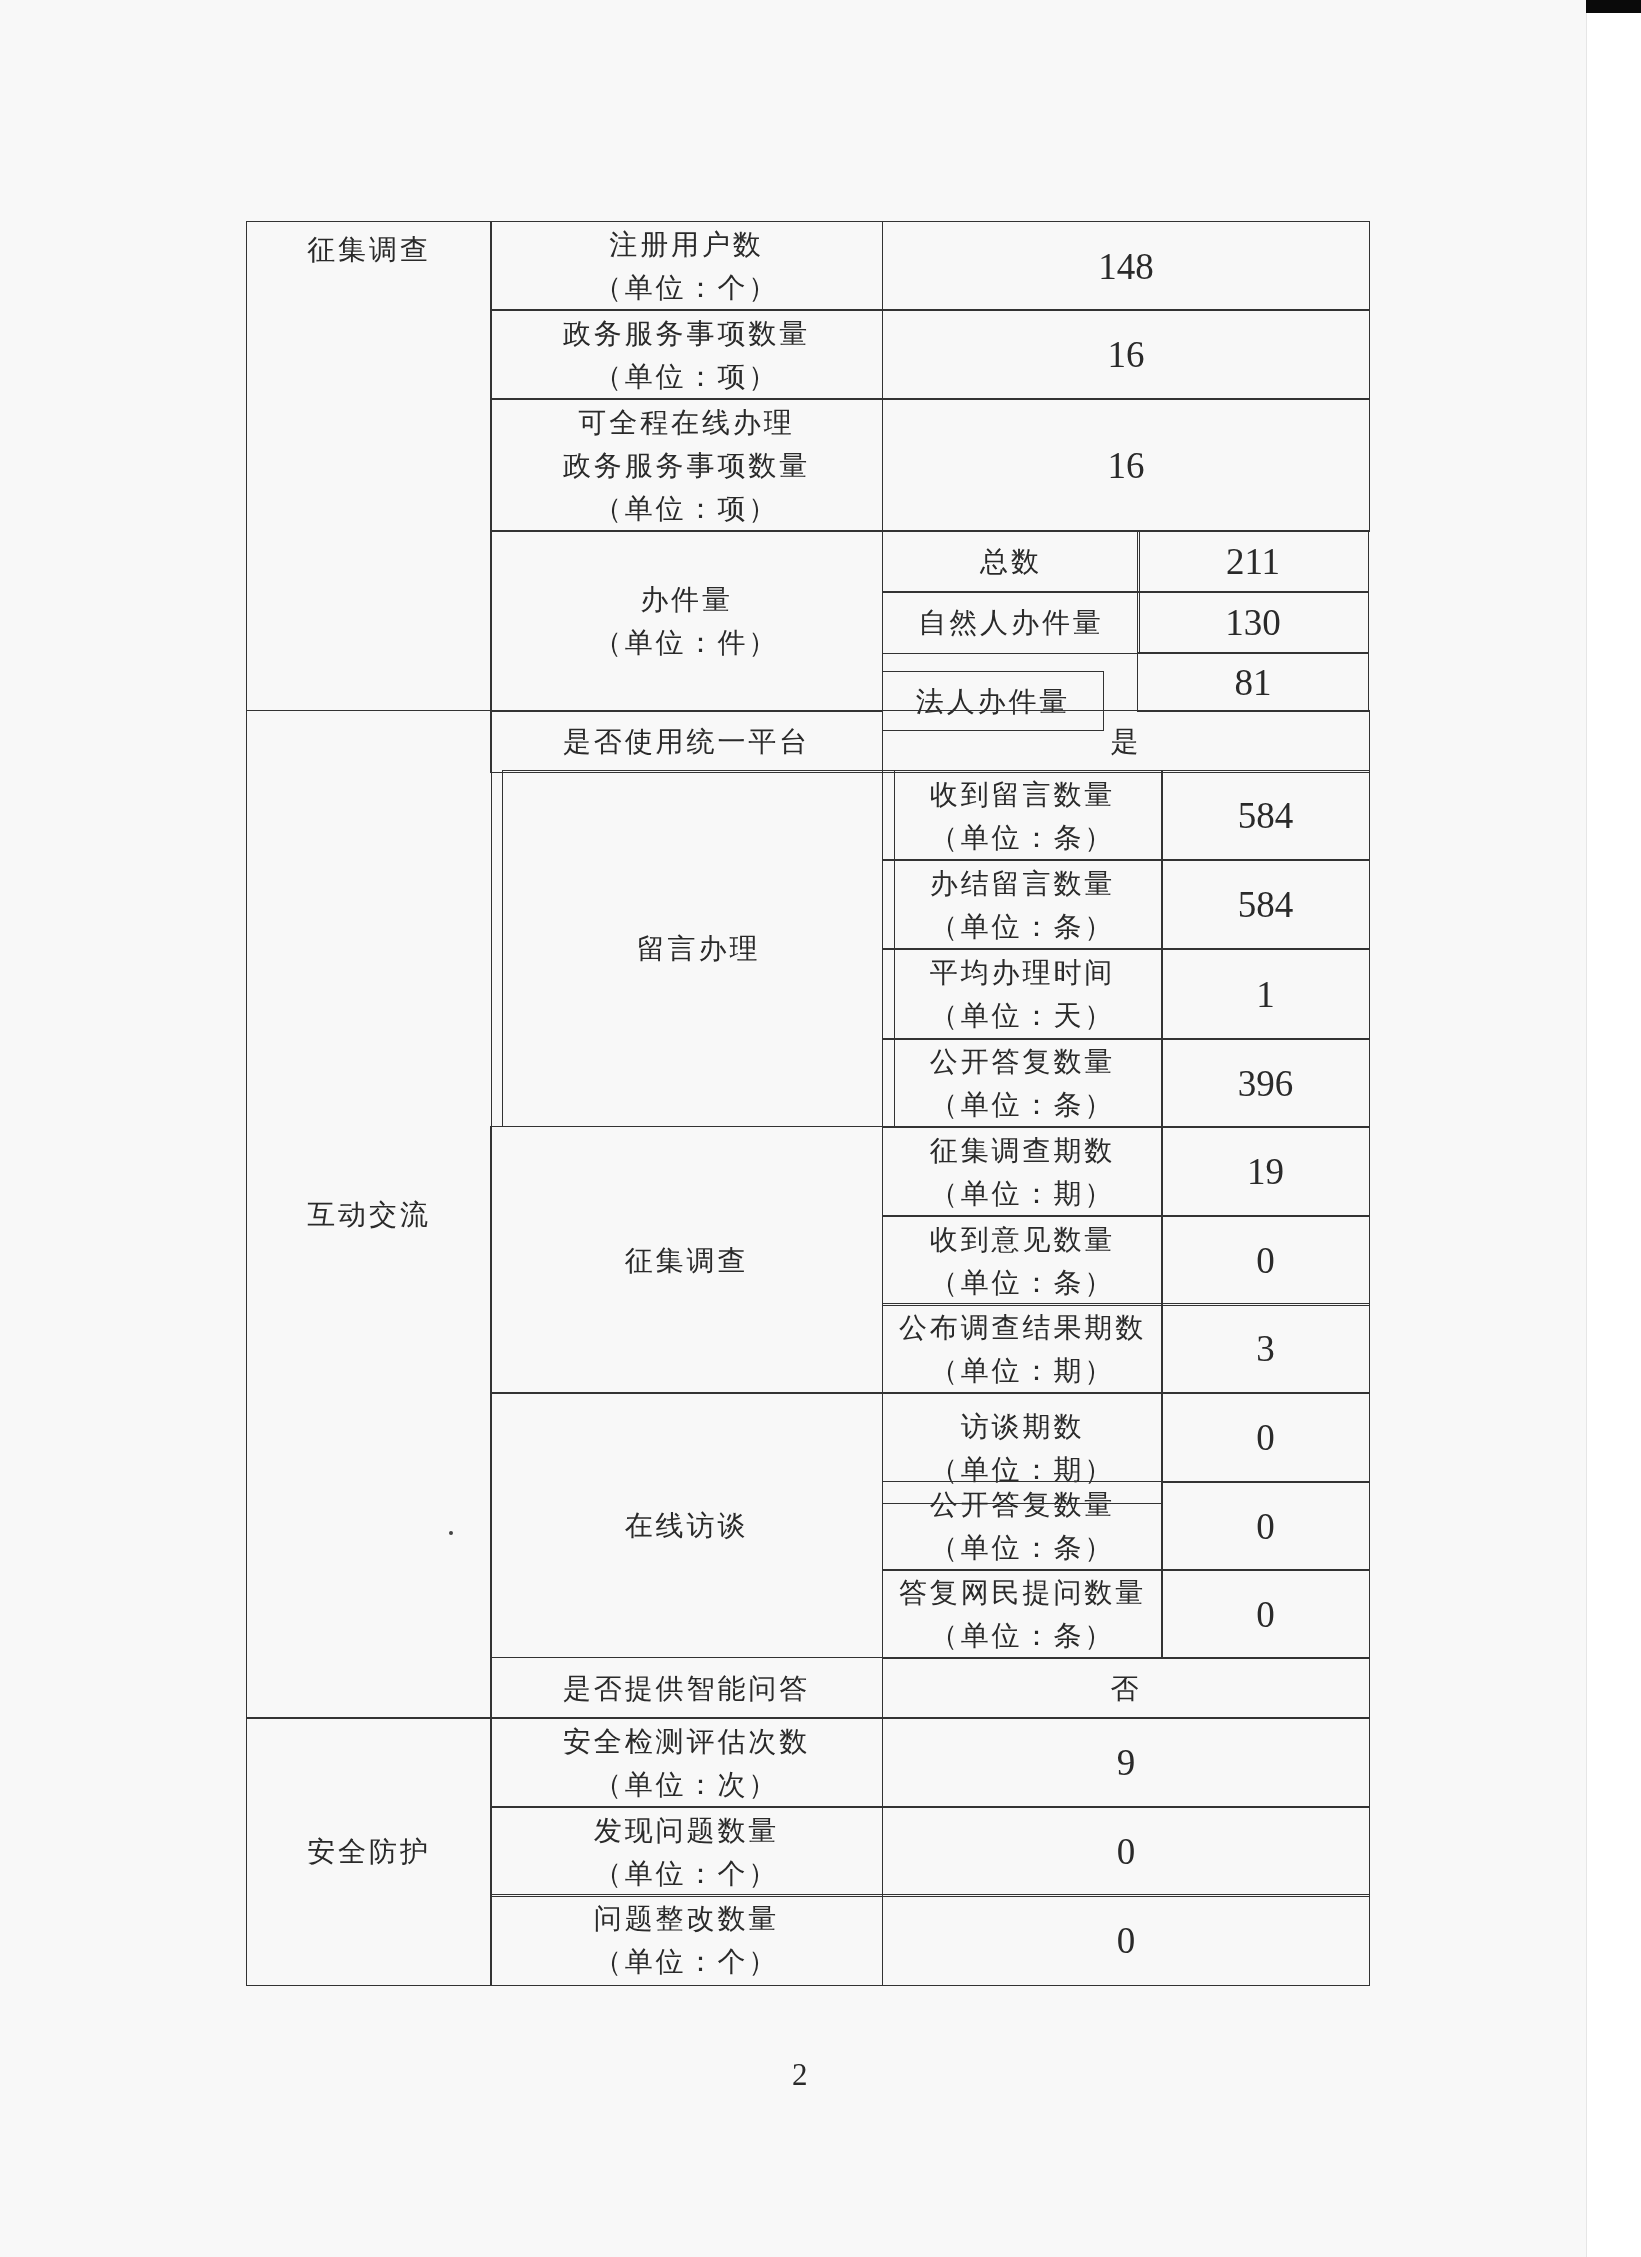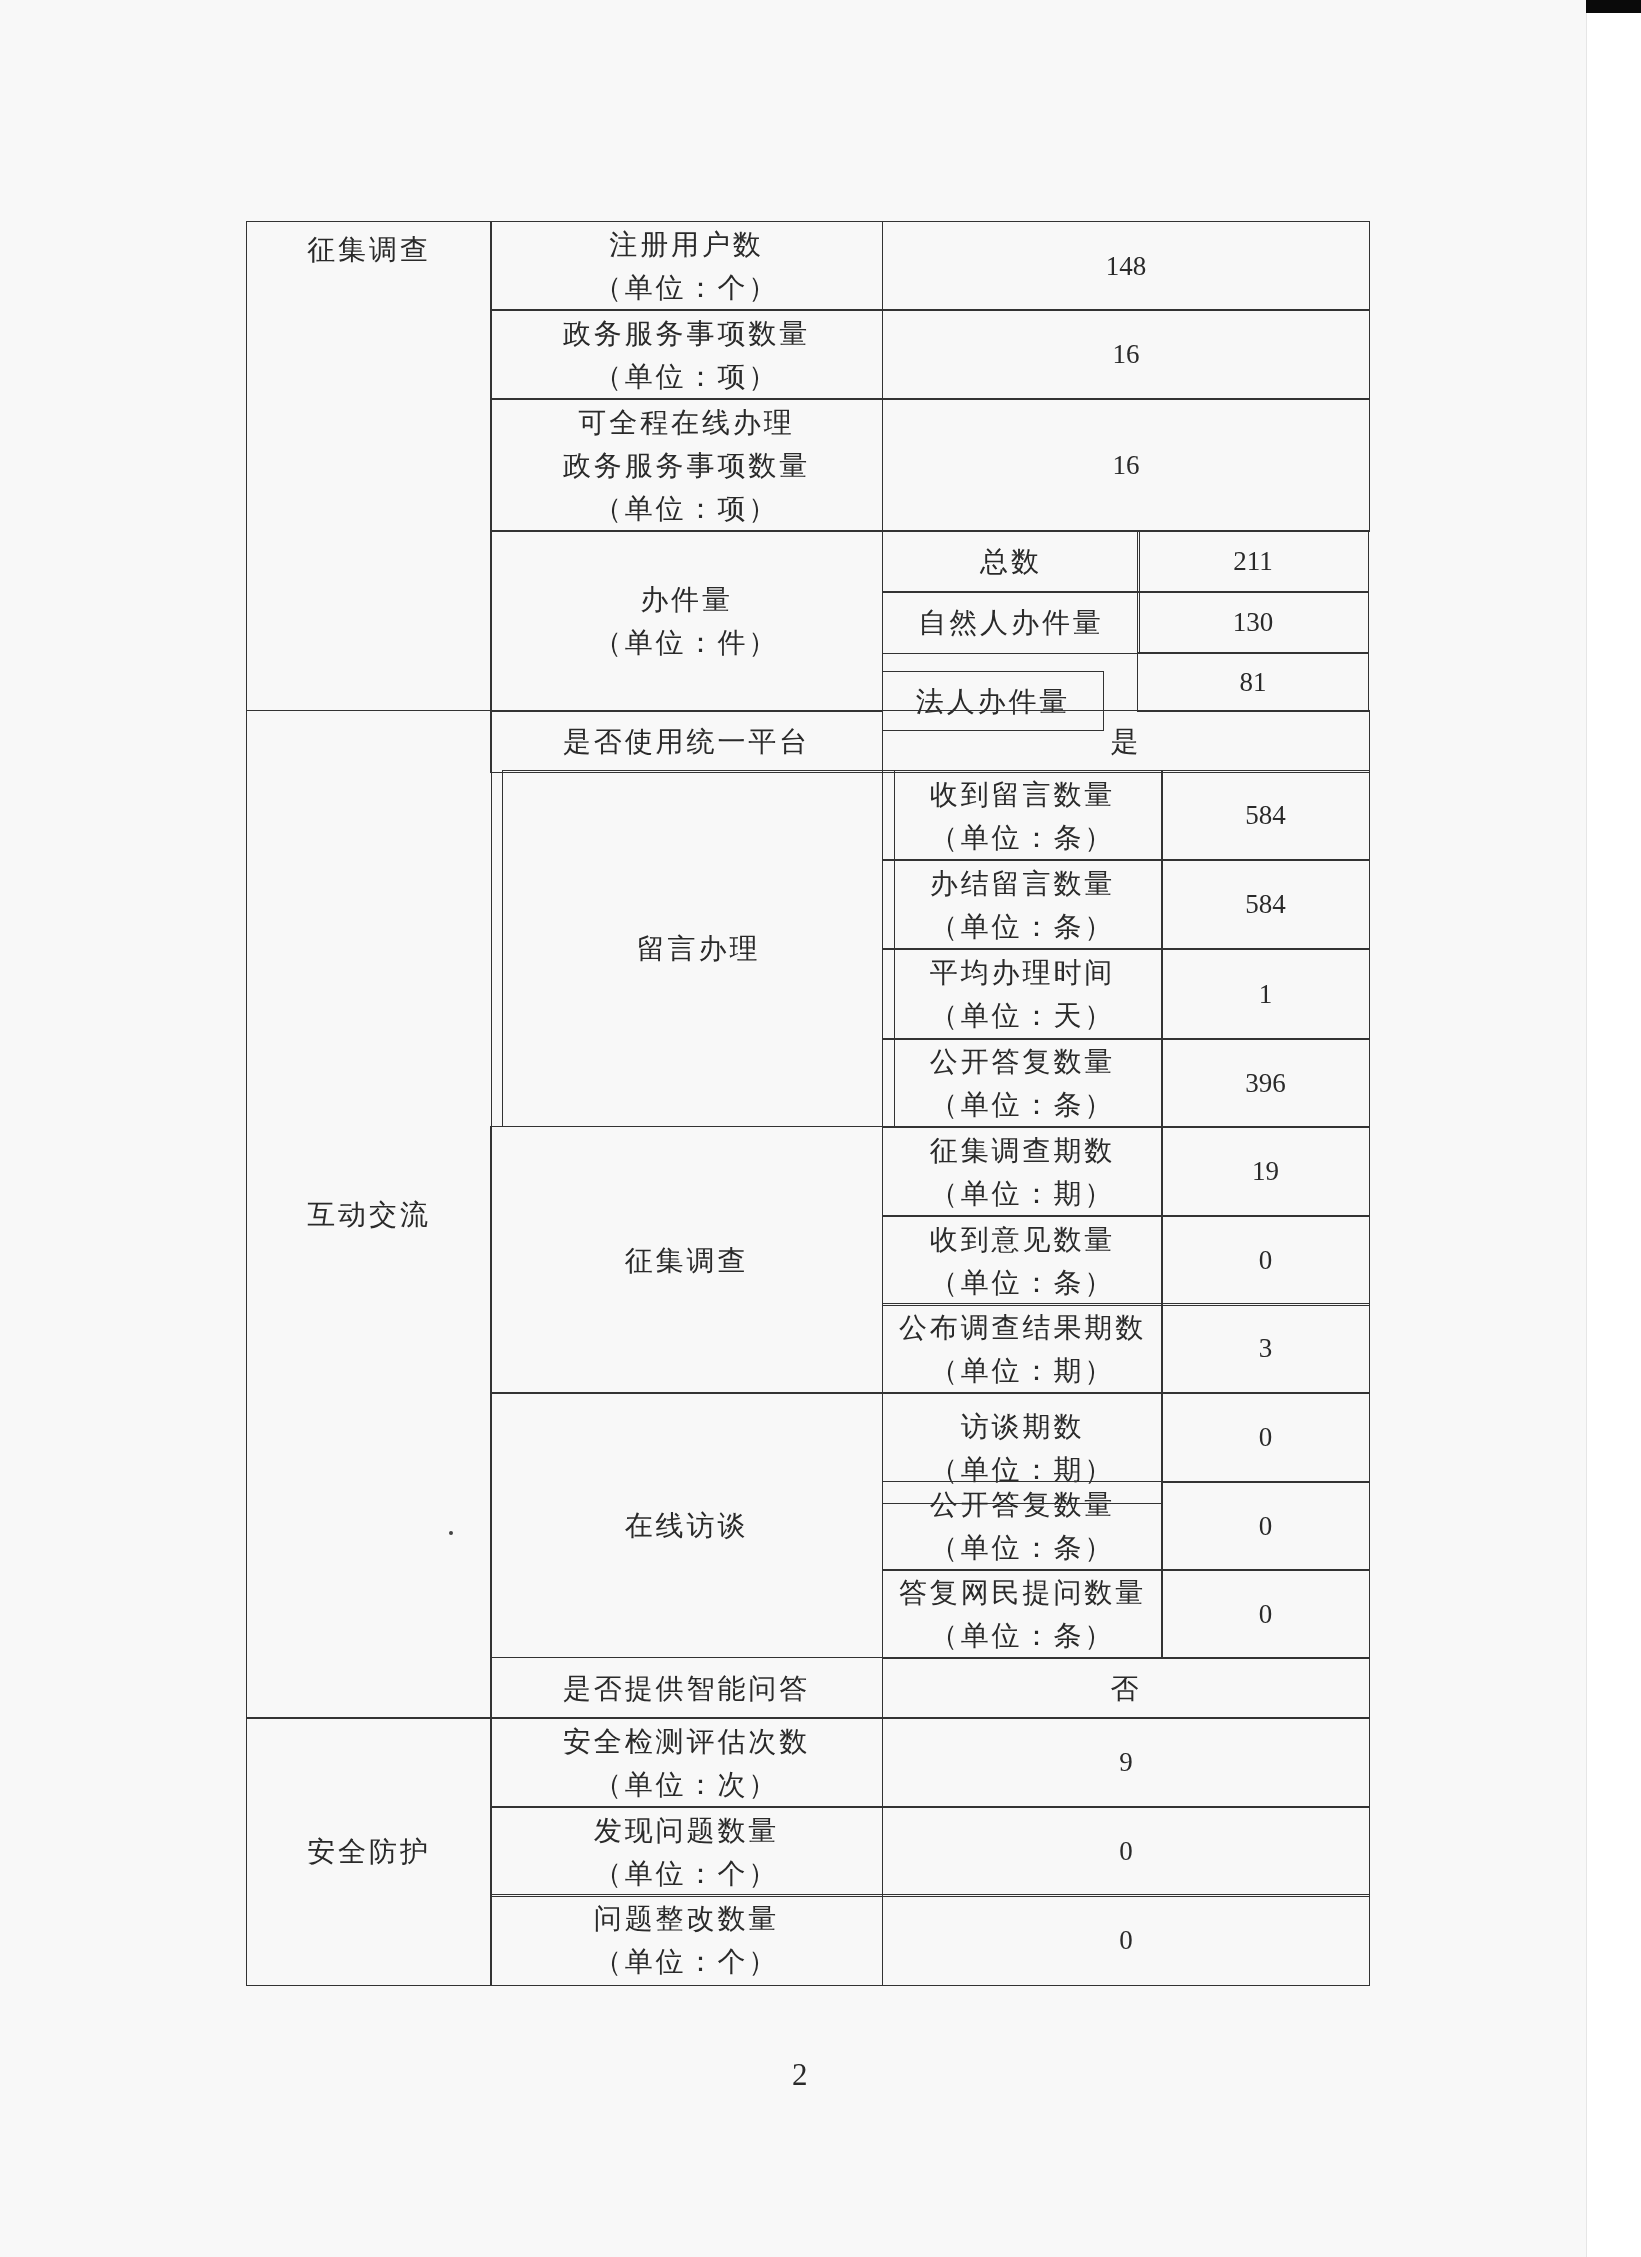--- a/index.html
+++ b/index.html
@@ -13,21 +13,21 @@
   .corner-mark { position: absolute; left: 1586px; top: 0; width: 55px; height: 12.6px; background: #0a0a0a; }
   .cell {
     position: absolute; box-sizing: border-box;
     border: 1.9px solid #333;
     display: flex; align-items: center; justify-content: center;
     text-align: center; font-size: 28px; line-height: 43px; letter-spacing: 2.9px;
     background: transparent;
   }
   .cell.top { align-items: flex-start; padding-top: 5.8px; }
   .cell .lines { display: flex; flex-direction: column; align-items: center; }
-  .cell .num { font-family: "Liberation Serif", "DejaVu Serif", serif; font-size: 27px; letter-spacing: 0; }
+  .cell .num { font-family: "Liberation Serif", "DejaVu Serif", serif; font-size: 37px; letter-spacing: 0; }
   .page-number { position: absolute; left: 792px; top: 2057px; font-size: 31px; font-family: "Liberation Serif", serif; }
   .speck { position: absolute; width: 3.9px; height: 3.9px; background: #444; border-radius: 50%; }
 </style>
 </head>
 <body>
 
 <div class="page-strip"></div>
 <div class="corner-mark"></div>
 
 <div id="table">

